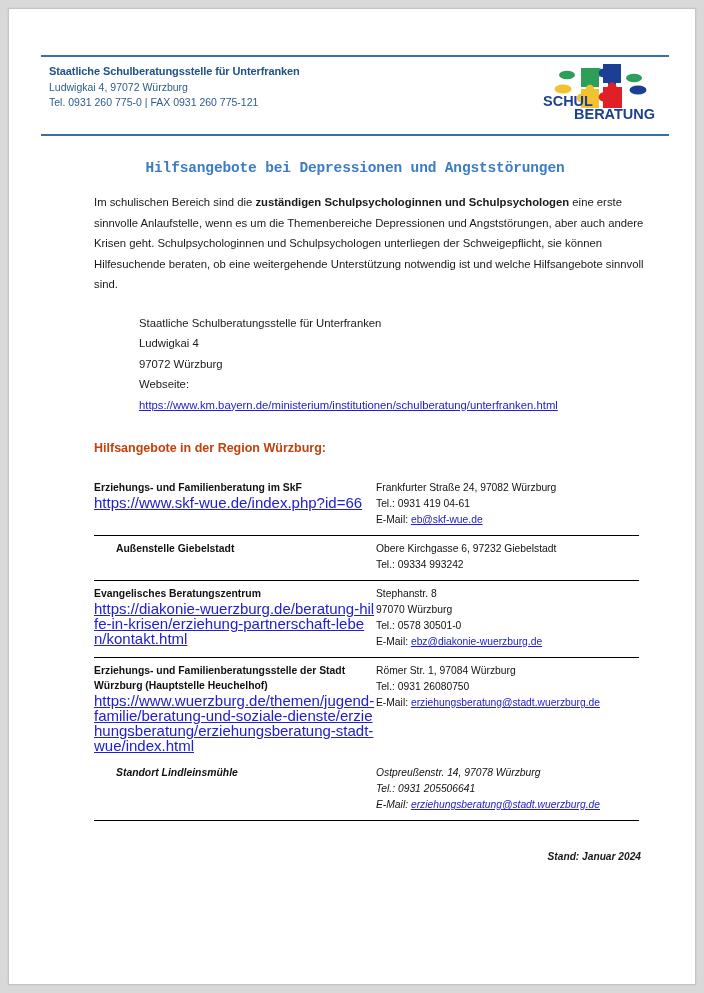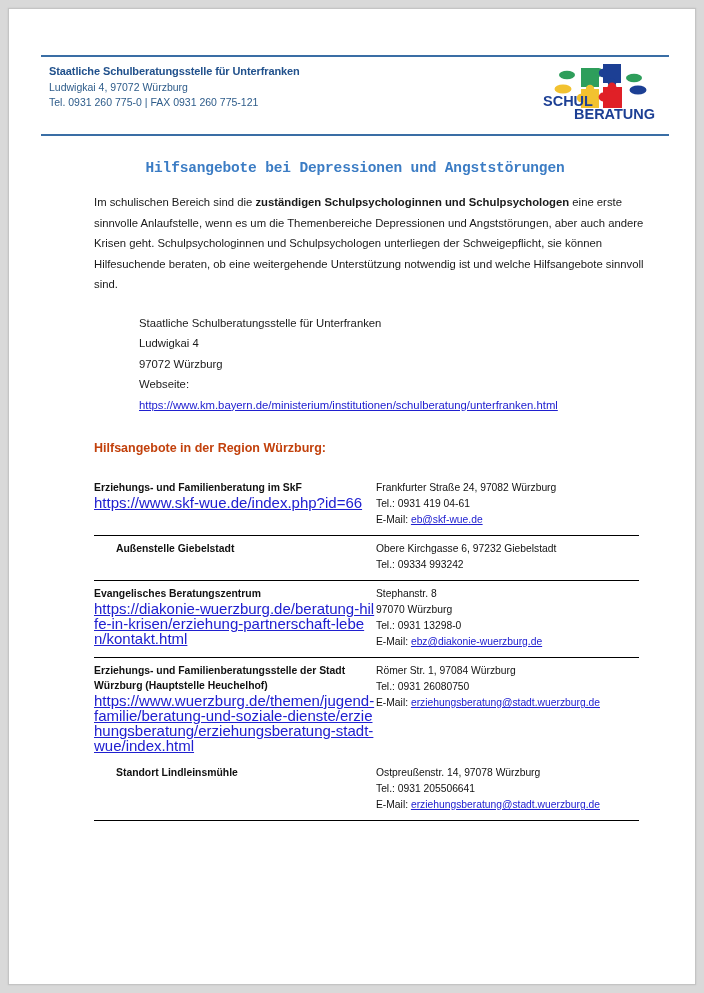--- a/index.html
+++ b/index.html
@@ -135,21 +135,21 @@
     padding: 0 0 0 0;
     font-size: 10.3px;
     line-height: 16px;
     color: #111111;
   }
   .col-name { width: 282px; }
   .col-det  { width: 263px; }
 
   .crow > td { padding-top: 5px; padding-bottom: 7px; }
   .rule-top > td { border-top: 1.3px solid #000000; }
-  .rule-bottom > td { border-bottom: 1.3px solid #000000; }
+  .rule-bottom > td { border-bottom: 1.3px solid #000000; font-style: italic; }
 
   .org-name {
     font-weight: bold;
     font-size: 10.4px;
     line-height: 15px;
   }
   .org-name.indent { padding-left: 22px; }
   .org-url {
     display: block;
     line-height: 15px;
@@ -256,21 +256,21 @@
               </td>
             </tr>
             <tr class="crow rule-top">
               <td>
                 <div class="org-name">Evangelisches Beratungszentrum</div>
                 <a class="link org-url" href="#">https://diakonie-wuerzburg.de/beratung-hilfe-in-krisen/erziehung-partnerschaft-leben/kontakt.html</a>
               </td>
               <td>
                 <div class="det-line">Stephanstr. 8</div>
                 <div class="det-line">97070 Würzburg</div>
-                <div class="det-line">Tel.: 0931 13298-0</div>
+                <div class="det-line">Tel.: 0578 30501-0</div>
                 <div class="det-line"><span>E-Mail: </span><a class="link" href="#">ebz@diakonie-wuerzburg.de</a></div>
               </td>
             </tr>
             <tr class="crow rule-top">
               <td>
                 <div class="org-name">Erziehungs- und Familienberatungsstelle der Stadt Würzburg (Hauptstelle Heuchelhof)</div>
                 <a class="link org-url" href="#">https://www.wuerzburg.de/themen/jugend-familie/beratung-und-soziale-dienste/erziehungsberatung/erziehungsberatung-stadt-wue/index.html</a>
               </td>
               <td>
                 <div class="det-line">Römer Str. 1, 97084 Würzburg</div>
@@ -284,16 +284,17 @@
               </td>
               <td>
                 <div class="det-line">Ostpreußenstr. 14, 97078 Würzburg</div>
                 <div class="det-line">Tel.: 0931 205506641</div>
                 <div class="det-line"><span>E-Mail: </span><a class="link" href="#">erziehungsberatung@stadt.wuerzburg.de</a></div>
               </td>
             </tr>
           </tbody>
       </table>
 
+      <div class="footer">Stand: Januar 2024</div>
 
     </div>
   </div>
 </div>
 
 </body></html>

